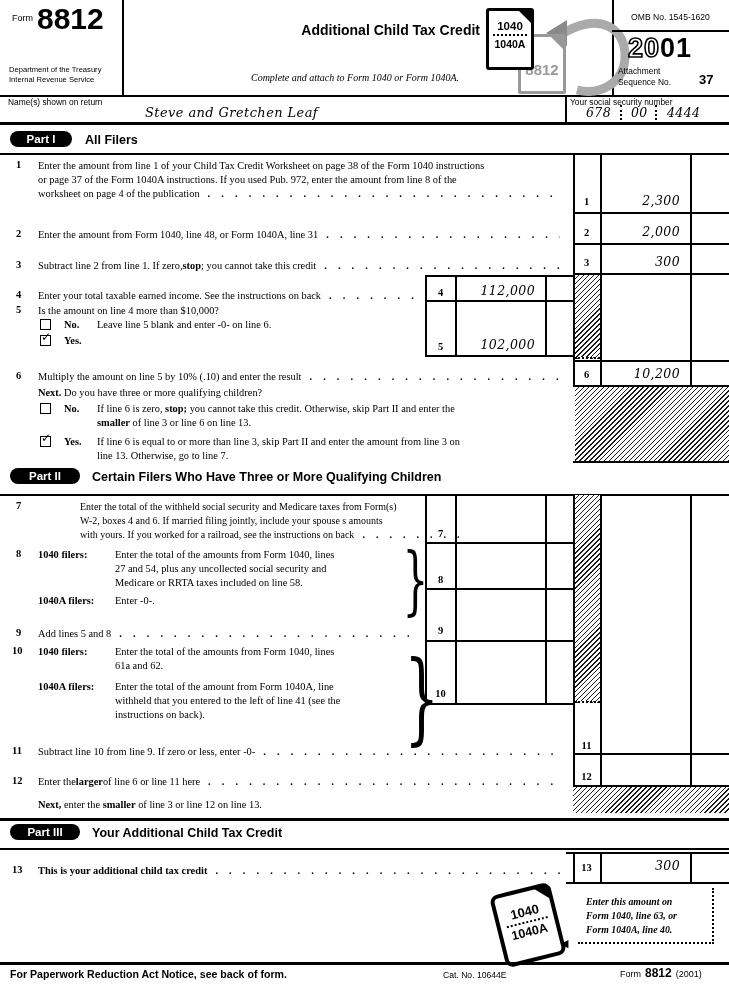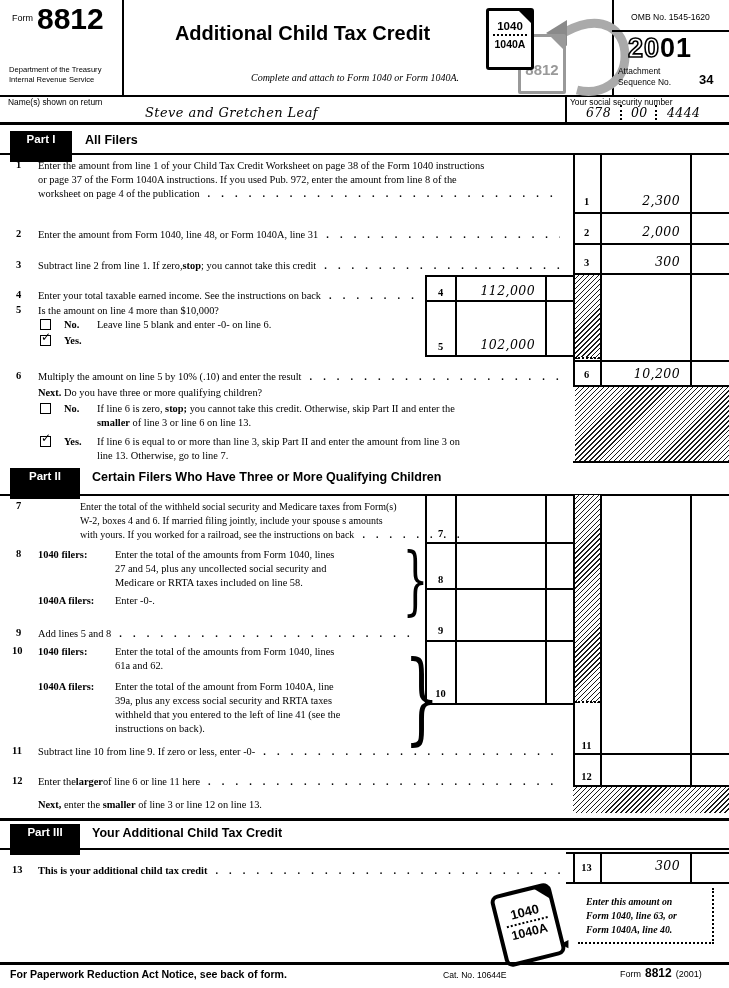--- a/index.html
+++ b/index.html
@@ -11,21 +11,21 @@
   .ser { font-family:"Liberation Serif",serif; }
   .b { font-weight:700; }
   .i { font-style:italic; }
   .t10 { font-size:10.4px; line-height:14px; }
   .t101 { font-size:10px; line-height:14px;margin-left:42px; }
   .hand { font-family:"DejaVu Serif",serif; font-style:italic; font-size:12.5px; letter-spacing:.4px; }
   .vl { position:absolute; width:1.5px; background:#000; }
   .hl { position:absolute; height:1.5px; background:#000; }
   .hl2 { position:absolute; height:2.6px; background:#000; }
   .hatch { position:absolute; background:repeating-linear-gradient(135deg,#fff 0 2.5px,#1a1a1a 2.5px 3.5px); }
-  .partbox { position:absolute; background:#000; color:#fff; font-family:"Liberation Sans",sans-serif; font-weight:700; font-size:11.5px; text-align:center; height:31px; line-height:17px; border-radius:0; }
+  .partbox { position:absolute; background:#000; color:#fff; font-family:"Liberation Sans",sans-serif; font-weight:700; font-size:11.5px; text-align:center; height:16px; line-height:17px; border-radius:8px; }
   .pt-title { position:absolute; font-family:"Liberation Sans",sans-serif; font-weight:700; font-size:12.5px; }
   .lineno { position:absolute; font-weight:700; font-size:10.5px; }
   .row { position:absolute; display:flex; align-items:baseline; }
   .txt { white-space:nowrap; }
   .leader { flex:1; overflow:hidden; white-space:nowrap; font-weight:700; word-spacing:8.5px; padding-left:8px; }
   .cb { position:absolute; width:11px; height:11px; border:1.7px solid #000; background:#fff; }
   .ck { position:absolute; font-size:12px; font-weight:700; font-family:"DejaVu Sans",sans-serif; }
   .cellno { position:absolute; font-weight:700; font-size:10.5px; text-align:center; width:27px; }
   .amt { position:absolute; width:90px; text-align:right; padding-right:10px; }
   .brace { position:absolute; font-family:"DejaVu Serif",serif; font-weight:400; transform:scaleX(.55); transform-origin:center; line-height:1; }
@@ -43,21 +43,21 @@
   <div class="vl" style="left:612px;top:0;height:95px"></div>
   <div class="hl" style="left:0;top:95px;width:729px"></div>
 
   <div class="abs san" style="left:12px;top:13px;font-size:9px">Form</div>
   <div class="abs san b" style="left:37px;top:2px;font-size:30px">8812</div>
   <div class="abs san" style="left:9px;top:65px;font-size:7.6px;line-height:9.5px">
     <div>Department of the Treasury</div>
     <div>Internal Revenue Service</div>
   </div>
 
-  <div class="abs san b" style="left:125px;top:22px;width:355px;text-align:center;font-size:20px">Additional Child Tax Credit</div>
+  <div class="abs san b" style="left:125px;top:22px;width:355px;text-align:right;font-size:14px">Additional Child Tax Credit</div>
   <div class="abs ser i" style="left:190px;top:72px;width:330px;text-align:center;font-size:10px">Complete and attach to Form 1040 or Form 1040A.</div>
 
   <svg class="abs" style="left:543px;top:8px" width="88" height="92" viewBox="0 0 88 92">
     <path d="M22 24 C60 4 82 22 82 48 C82 74 58 88 34 82" stroke="#aaa" stroke-width="9" fill="none"></path>
     <polygon points="24,12 24,38 3,25" fill="#8a8a8a"></polygon>
   </svg>
   <div class="doc" style="left:518px;top:34px;width:48px;height:60px;border:3px solid #999;border-radius:2px">
     <div class="fold" style="top:0;right:0;border-left:12px solid transparent;border-top:12px solid #999"></div>
     <div class="san b" style="margin-top:24px;text-align:center;font-size:15px;color:#999">8812</div>
   </div>
@@ -66,21 +66,21 @@
     <div class="san b" style="margin-top:9px;text-align:center;font-size:11.5px">1040</div>
     <div style="border-top:2px dotted #000;margin:2px 4px"></div>
     <div class="san b" style="text-align:center;font-size:10.5px">1040A</div>
   </div>
 
   <div class="abs san" style="left:614px;top:12px;width:113px;text-align:center;font-size:8.6px">OMB No. 1545-1620</div>
   <div class="hl" style="left:612px;top:30px;width:117px"></div>
   <div class="abs san b" style="left:628px;top:33px;font-size:27px;letter-spacing:1px"><span class="yr-outline">20</span><span>01</span></div>
   <div class="abs san" style="left:618px;top:66px;font-size:8.4px">Attachment</div>
   <div class="abs san" style="left:618px;top:77px;font-size:8.4px">Sequence No.</div>
-  <div class="abs san b" style="left:699px;top:72px;font-size:13px">34</div>
+  <div class="abs san b" style="left:699px;top:72px;font-size:13px">37</div>
 
   <div class="vl" style="left:565px;top:95px;height:29px"></div>
   <div class="abs san" style="left:8px;top:97px;font-size:8.4px">Name(s) shown on return</div>
   <div class="abs hand" style="left:145px;top:105px;font-size:13px">Steve and Gretchen Leaf</div>
   <div class="abs san" style="left:570px;top:97px;font-size:8.4px">Your social security number</div>
   <div class="abs hand" style="left:586px;top:105px">678</div>
   <div class="ssn-sep" style="left:620px;top:105px"></div>
   <div class="abs hand" style="left:631px;top:105px">00</div>
   <div class="ssn-sep" style="left:655px;top:105px"></div>
   <div class="abs hand" style="left:667px;top:105px">4444</div>
@@ -243,21 +243,20 @@
 
   <div class="lineno" style="left:12px;top:645px">10</div>
   <div class="abs t10 b" style="left:38px;top:645px">1040 filers:</div>
   <div class="abs t10" style="left:115px;top:645px;width:285px">
     <div>Enter the total of the amounts from Form 1040, lines</div>
     <div>61a and 62.</div>
   </div>
   <div class="abs t10 b" style="left:38px;top:680px">1040A filers:</div>
   <div class="abs t10" style="left:115px;top:680px;width:285px">
     <div>Enter the total of the amount from Form 1040A, line</div>
-    <div>39a, plus any excess social security and RRTA taxes</div>
     <div>withheld that you entered to the left of line 41 (see the</div>
     <div>instructions on back).</div>
   </div>
   <div class="brace" style="left:390px;top:648px;font-size:100px">}</div>
 
   <div class="lineno" style="left:12px;top:745px">11</div>
   <div class="row t10" style="left:38px;top:745px;width:522px">
     <span class="txt">Subtract line 10 from line 9. If zero or less, enter -0-</span>
     <span class="leader">. . . . . . . . . . . . . . . . . . . . . . . . . . . . . . . . . . . . . . . .</span>
   </div>

